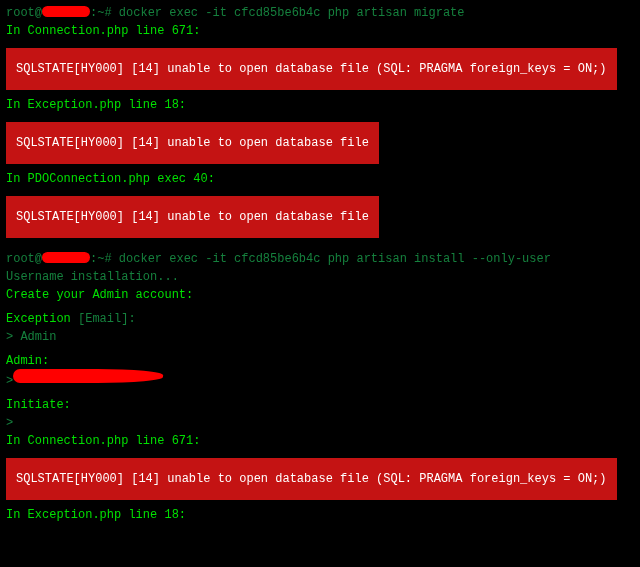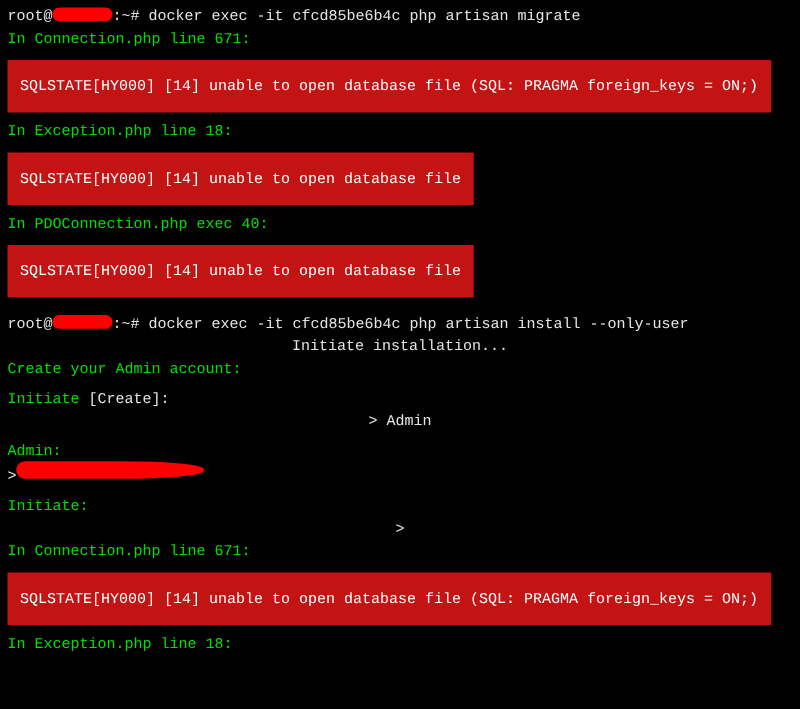--- a/index.html
+++ b/index.html
@@ -19,22 +19,21 @@
       line-height: 1.5;
     }
     .line {
       white-space: pre;
     }
     .green {
       color: #00e000;
       font-family: Liberation Mono, monospace;
     }
     .white {
-      color: #e5e5e5;
-      text-align: center;
+      color: #15803d;
     }
     .error-header {
       color: #00e000;
       margin-top: 0;
       margin-bottom: 8px;
     }
     .error-box {
       background: #c41313;
       color: #ffffff;
       padding: 12px 10px;
@@ -81,24 +80,24 @@
 <div class="error-box">SQLSTATE[HY000] [14] unable to open database file</div>
 
 <div class="error-header line">In PDOConnection.php exec 40:</div>
 <div class="error-box">SQLSTATE[HY000] [14] unable to open database file</div>
 
 <div class="spacer"></div>
 
 
 <div class="line"><span class="white">root@</span><span class="red-scribble"></span><span class="white">:~# </span><span class="white">docker exec -it cfcd85be6b4c php artisan install --only-user</span></div>
 
-<div class="line white">Initiate installation...</div>
+<div class="line white">Username installation...</div>
 <div class="line green">Create your Admin account:</div>
 <div class="spacer"></div>
-<div class="line"><span class="green">Initiate</span><span class="white"> [Create]:</span></div>
+<div class="line"><span class="green">Exception</span><span class="white"> [Email]:</span></div>
 <div class="line white">&gt; Admin</div>
 <div class="spacer"></div>
 <div class="line green">Admin:</div>
 <div class="line"><span class="white">&gt;</span><span class="red-scribble-big"></span></div>
 <div class="spacer"></div>
 <div class="line green">Initiate:</div>
 <div class="line white">&gt;</div>
 
 
 <div class="error-header line">In Connection.php line 671:</div>

